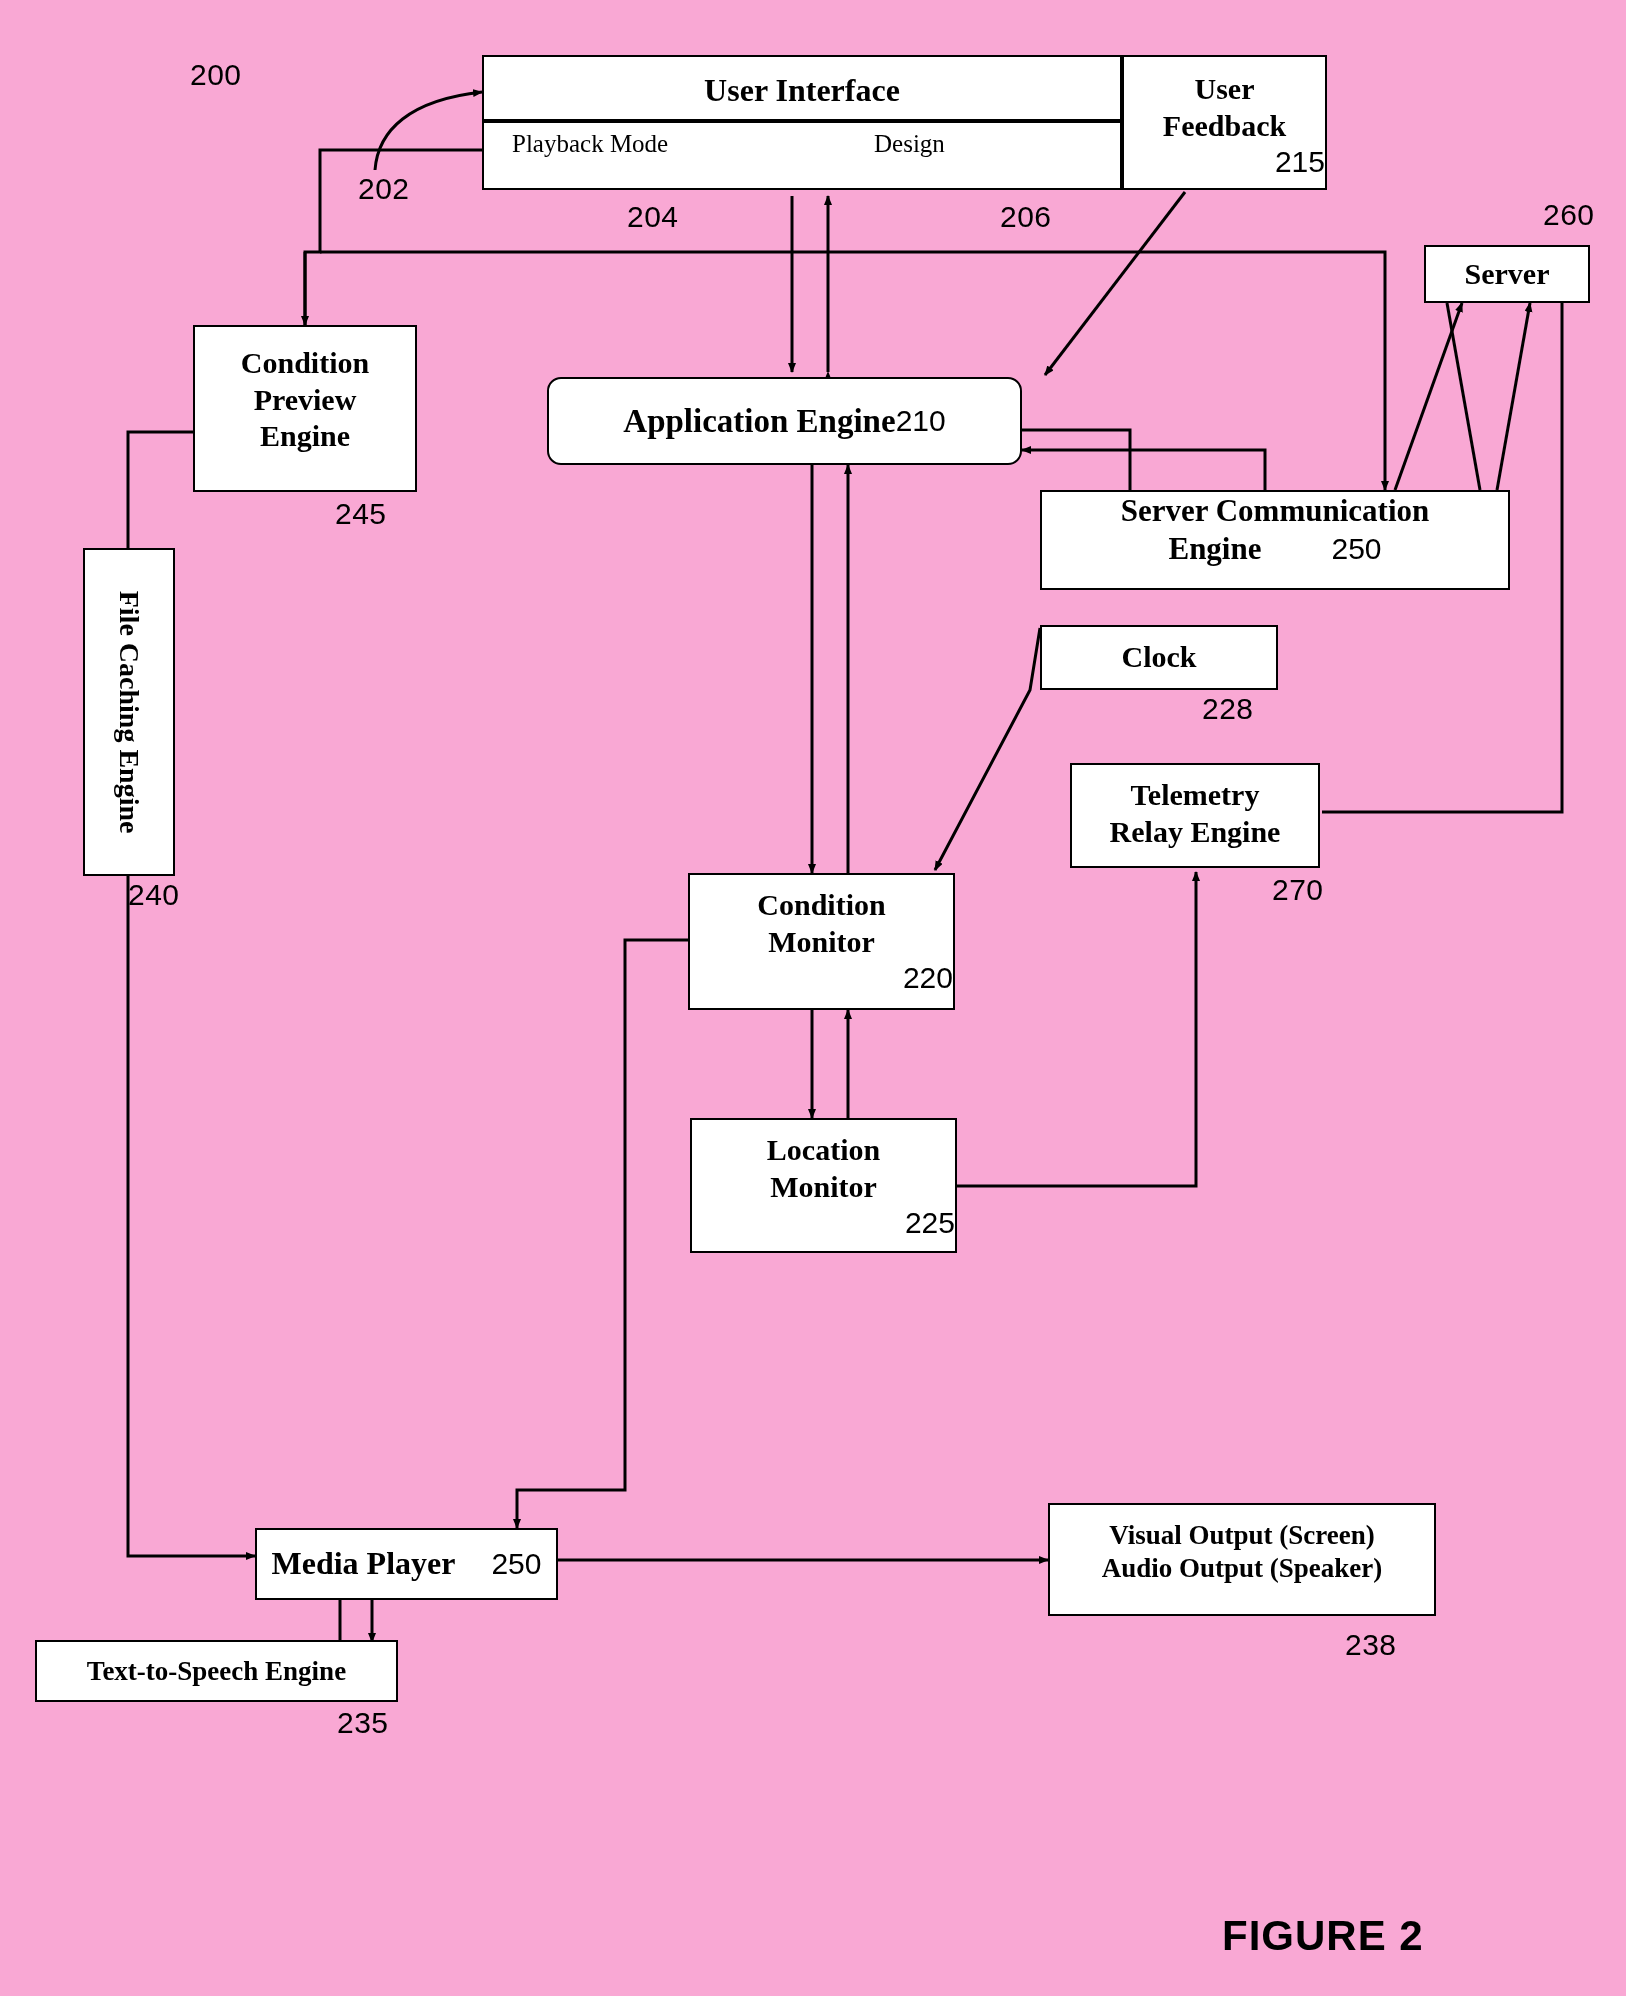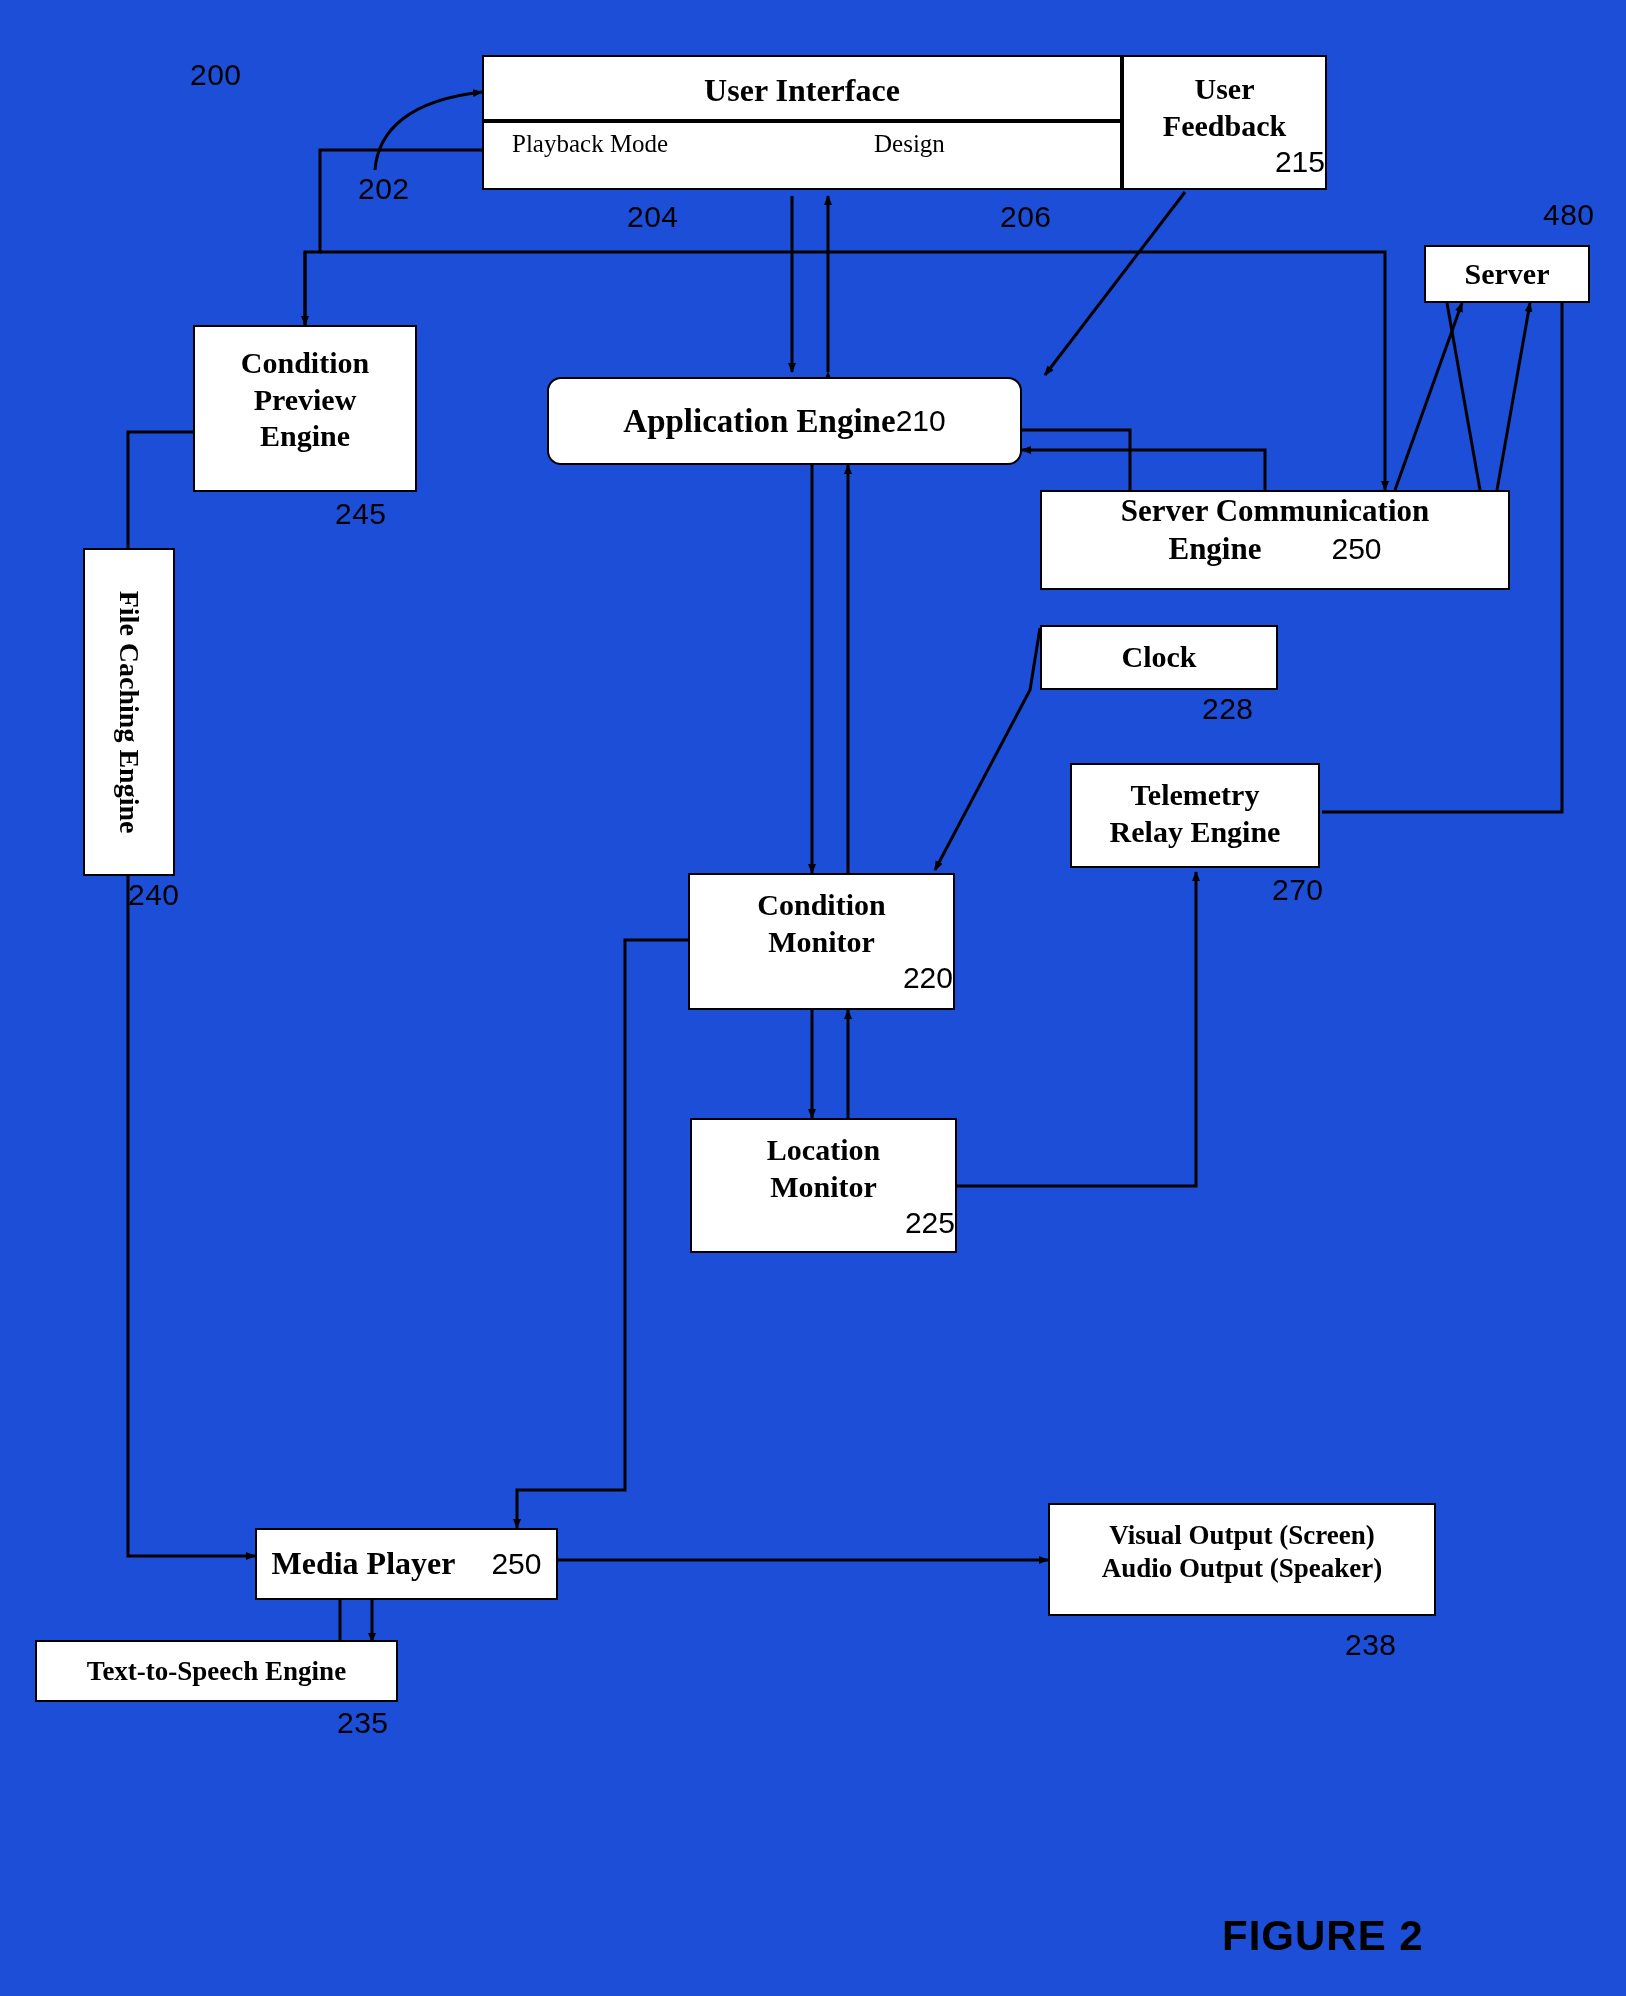--- a/index.html
+++ b/index.html
@@ -4,21 +4,21 @@
 <style>
   html, body {
     margin: 0;
     padding: 0;
     background: #ffffff;
   }
   #page {
     position: relative;
     width: 1626px;
     height: 1996px;
-    background: #1d4ed8;
+    background: #f9a8d4;
     font-family: "Liberation Serif", "DejaVu Serif", serif;
     color: #000000;
     overflow: hidden;
   }
   svg.wires {
     position: absolute;
     left: 0; top: 0;
     width: 1626px;
     height: 1996px;
     pointer-events: none;
@@ -153,21 +153,21 @@
   </svg>
 
   <div class="reflabel" style="left:190px; top:58px;">200</div>
 
   <div class="reflabel" style="left:358px; top:172px;">202</div>
 
   <div class="reflabel" style="left:627px; top:200px;">204</div>
 
   <div class="reflabel" style="left:1000px; top:200px;">206</div>
 
-  <div class="reflabel" style="left:1543px; top:198px;">480</div>
+  <div class="reflabel" style="left:1543px; top:198px;">260</div>
 
   <div class="reflabel" style="left:335px; top:497px;">245</div>
 
   <div class="reflabel" style="left:128px; top:878px;">240</div>
 
   <div class="reflabel" style="left:1202px; top:692px;">228</div>
 
   <div class="reflabel" style="left:1272px; top:873px;">270</div>
 
   <div class="reflabel" style="left:337px; top:1706px;">235</div>

